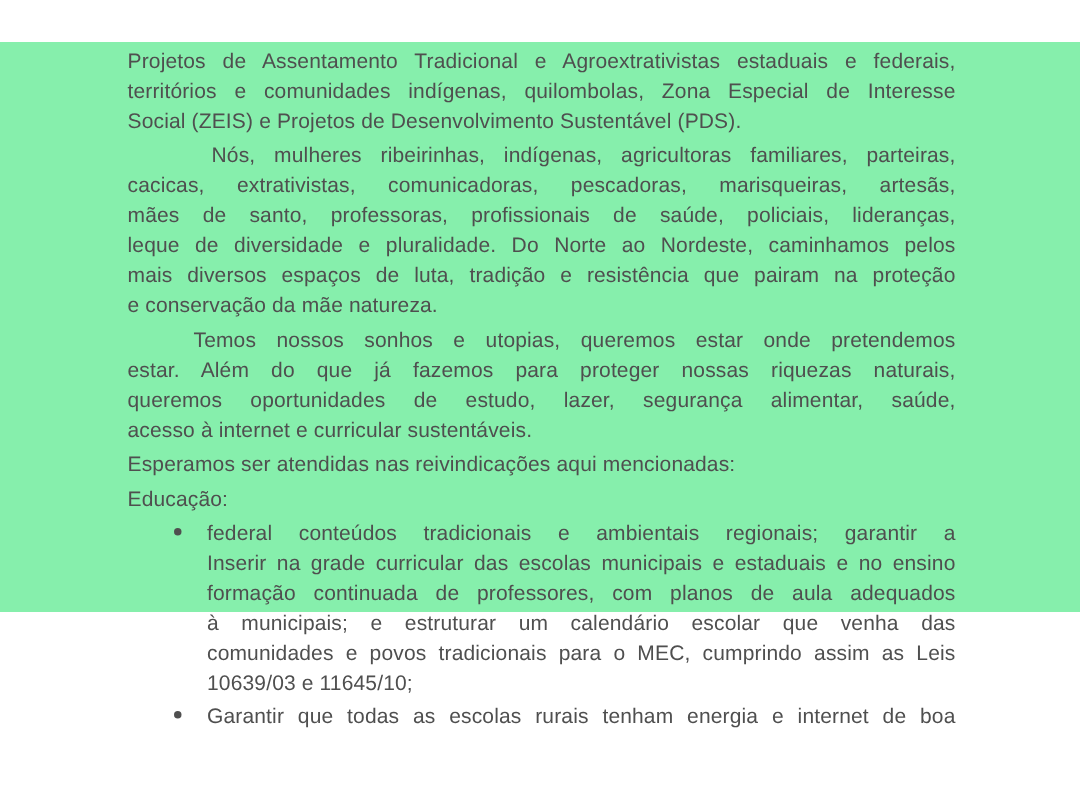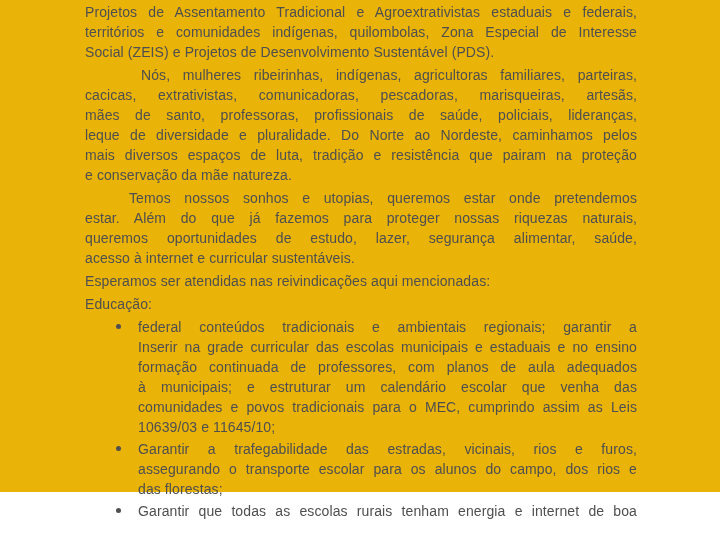--- a/index.html
+++ b/index.html
@@ -8,28 +8,29 @@
     background: #ffffff;
   }
   body {
     width: 720px;
     height: 540px;
     overflow: hidden;
   }
   .page {
     box-sizing: border-box;
     width: 720px;
-    height: 492px;
+    height: 380px;
     padding: 2px 83px 0 85px;
     font-family: "Liberation Sans", sans-serif;
     font-size: 14px;
     line-height: 20px;
     letter-spacing: 0.1px;
     color: #4f4f4f;
-    background: #eab308;
+    background: #86efac;
+    margin-top: 28px;
   }
   .para { margin: 0 0 3px 0; }
   .line {
     text-align: justify;
     text-align-last: justify;
     white-space: normal;
   }
   .line.last { text-align-last: left; }
   .indent-lg .line:first-child { padding-left: 56px; }
   .indent-md .line:first-child { padding-left: 44px; }
@@ -91,28 +92,20 @@
       <div class="bullet-lines">
           <div class="line">federal conteúdos tradicionais e ambientais regionais; garantir a</div>
           <div class="line">Inserir na grade curricular das escolas municipais e estaduais e no ensino</div>
           <div class="line">formação continuada de professores, com planos de aula adequados</div>
           <div class="line">à municipais; e estruturar um calendário escolar que venha das</div>
           <div class="line">comunidades e povos tradicionais para o MEC, cumprindo assim as Leis</div>
           <div class="line last">10639/03 e 11645/10;</div>
         </div>
     </div>
 
-    <div class="bullet-item">
-      <span class="bullet-dot"></span>
-      <div class="bullet-lines">
-          <div class="line">Garantir a trafegabilidade das estradas, vicinais, rios e furos,</div>
-          <div class="line">assegurando o transporte escolar para os alunos do campo, dos rios e</div>
-          <div class="line last">das florestas;</div>
-        </div>
-    </div>
 
     <div class="bullet-item">
       <span class="bullet-dot"></span>
       <div class="bullet-lines">
           <div class="line">Garantir que todas as escolas rurais tenham energia e internet de boa</div>
         </div>
     </div>
 
   </div>
 

